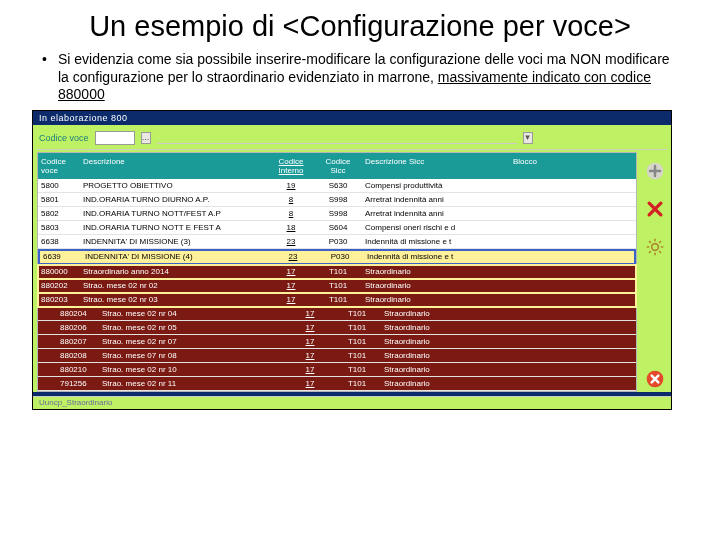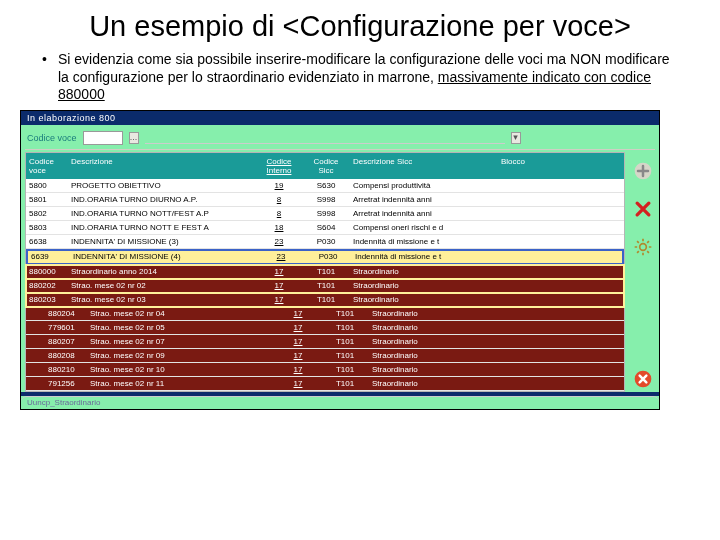--- a/index.html
+++ b/index.html
@@ -23,24 +23,24 @@
   display: flex;
   font-size: 14px;
   line-height: 1.25;
 }
 .bullet-dot {
   width: 16px;
   flex-shrink: 0;
 }
 .bullet-text u { text-decoration: underline; }
 .app-window {
-  margin: 0 20px;
+  margin: 0 32px;
   border: 1px solid #000;
   width: 640px;
-  background: #86efac;
+  background: #bef264;
   font-family: "MS Sans Serif", Tahoma, sans-serif;
   font-size: 9px;
   position: relative;
 }
 .app-topbar {
   background: #0b2b6b;
   color: #fff;
   padding: 2px 6px;
   font-size: 9px;
   letter-spacing: 0.5px;
@@ -139,21 +139,20 @@
 }
 .status-strip {
   background: #0b2b6b;
   height: 4px;
 }
 .footer-txt {
   padding: 1px 6px 2px;
   font-size: 8px;
   color: #6a6a9a;
   border-top: 1px solid #ccc;
-  border-radius: 6px;
 }
 .sep-line {
   border-top: 1px solid #cfcfc4;
   margin: 0 4px 2px;
 }
 </style>
 </head>
 <body>
 
 <div class="slide-title">Un esempio di &lt;Configurazione per voce&gt;</div>
@@ -292,38 +291,38 @@
         </div>
         <div class="grid-row hl-maroon">
           <div class="col-code">880204</div>
           <div class="col-desc">Strao. mese 02 nr 04</div>
           <div class="col-int">17</div>
           <div class="col-sicc">T101</div>
           <div class="col-dsic">Straordinario</div>
           <div class="col-blk"></div>
         </div>
         <div class="grid-row hl-maroon">
-          <div class="col-code">779601</div>
+          <div class="col-code">880206</div>
           <div class="col-desc">Strao. mese 02 nr 05</div>
           <div class="col-int">17</div>
           <div class="col-sicc">T101</div>
           <div class="col-dsic">Straordinario</div>
           <div class="col-blk"></div>
         </div>
         <div class="grid-row hl-maroon">
           <div class="col-code">880207</div>
           <div class="col-desc">Strao. mese 02 nr 07</div>
           <div class="col-int">17</div>
           <div class="col-sicc">T101</div>
           <div class="col-dsic">Straordinario</div>
           <div class="col-blk"></div>
         </div>
         <div class="grid-row hl-maroon">
           <div class="col-code">880208</div>
-          <div class="col-desc">Strao. mese 02 nr 09</div>
+          <div class="col-desc">Strao. mese 07 nr 08</div>
           <div class="col-int">17</div>
           <div class="col-sicc">T101</div>
           <div class="col-dsic">Straordinario</div>
           <div class="col-blk"></div>
         </div>
         <div class="grid-row hl-maroon">
           <div class="col-code">880210</div>
           <div class="col-desc">Strao. mese 02 nr 10</div>
           <div class="col-int">17</div>
           <div class="col-sicc">T101</div>

